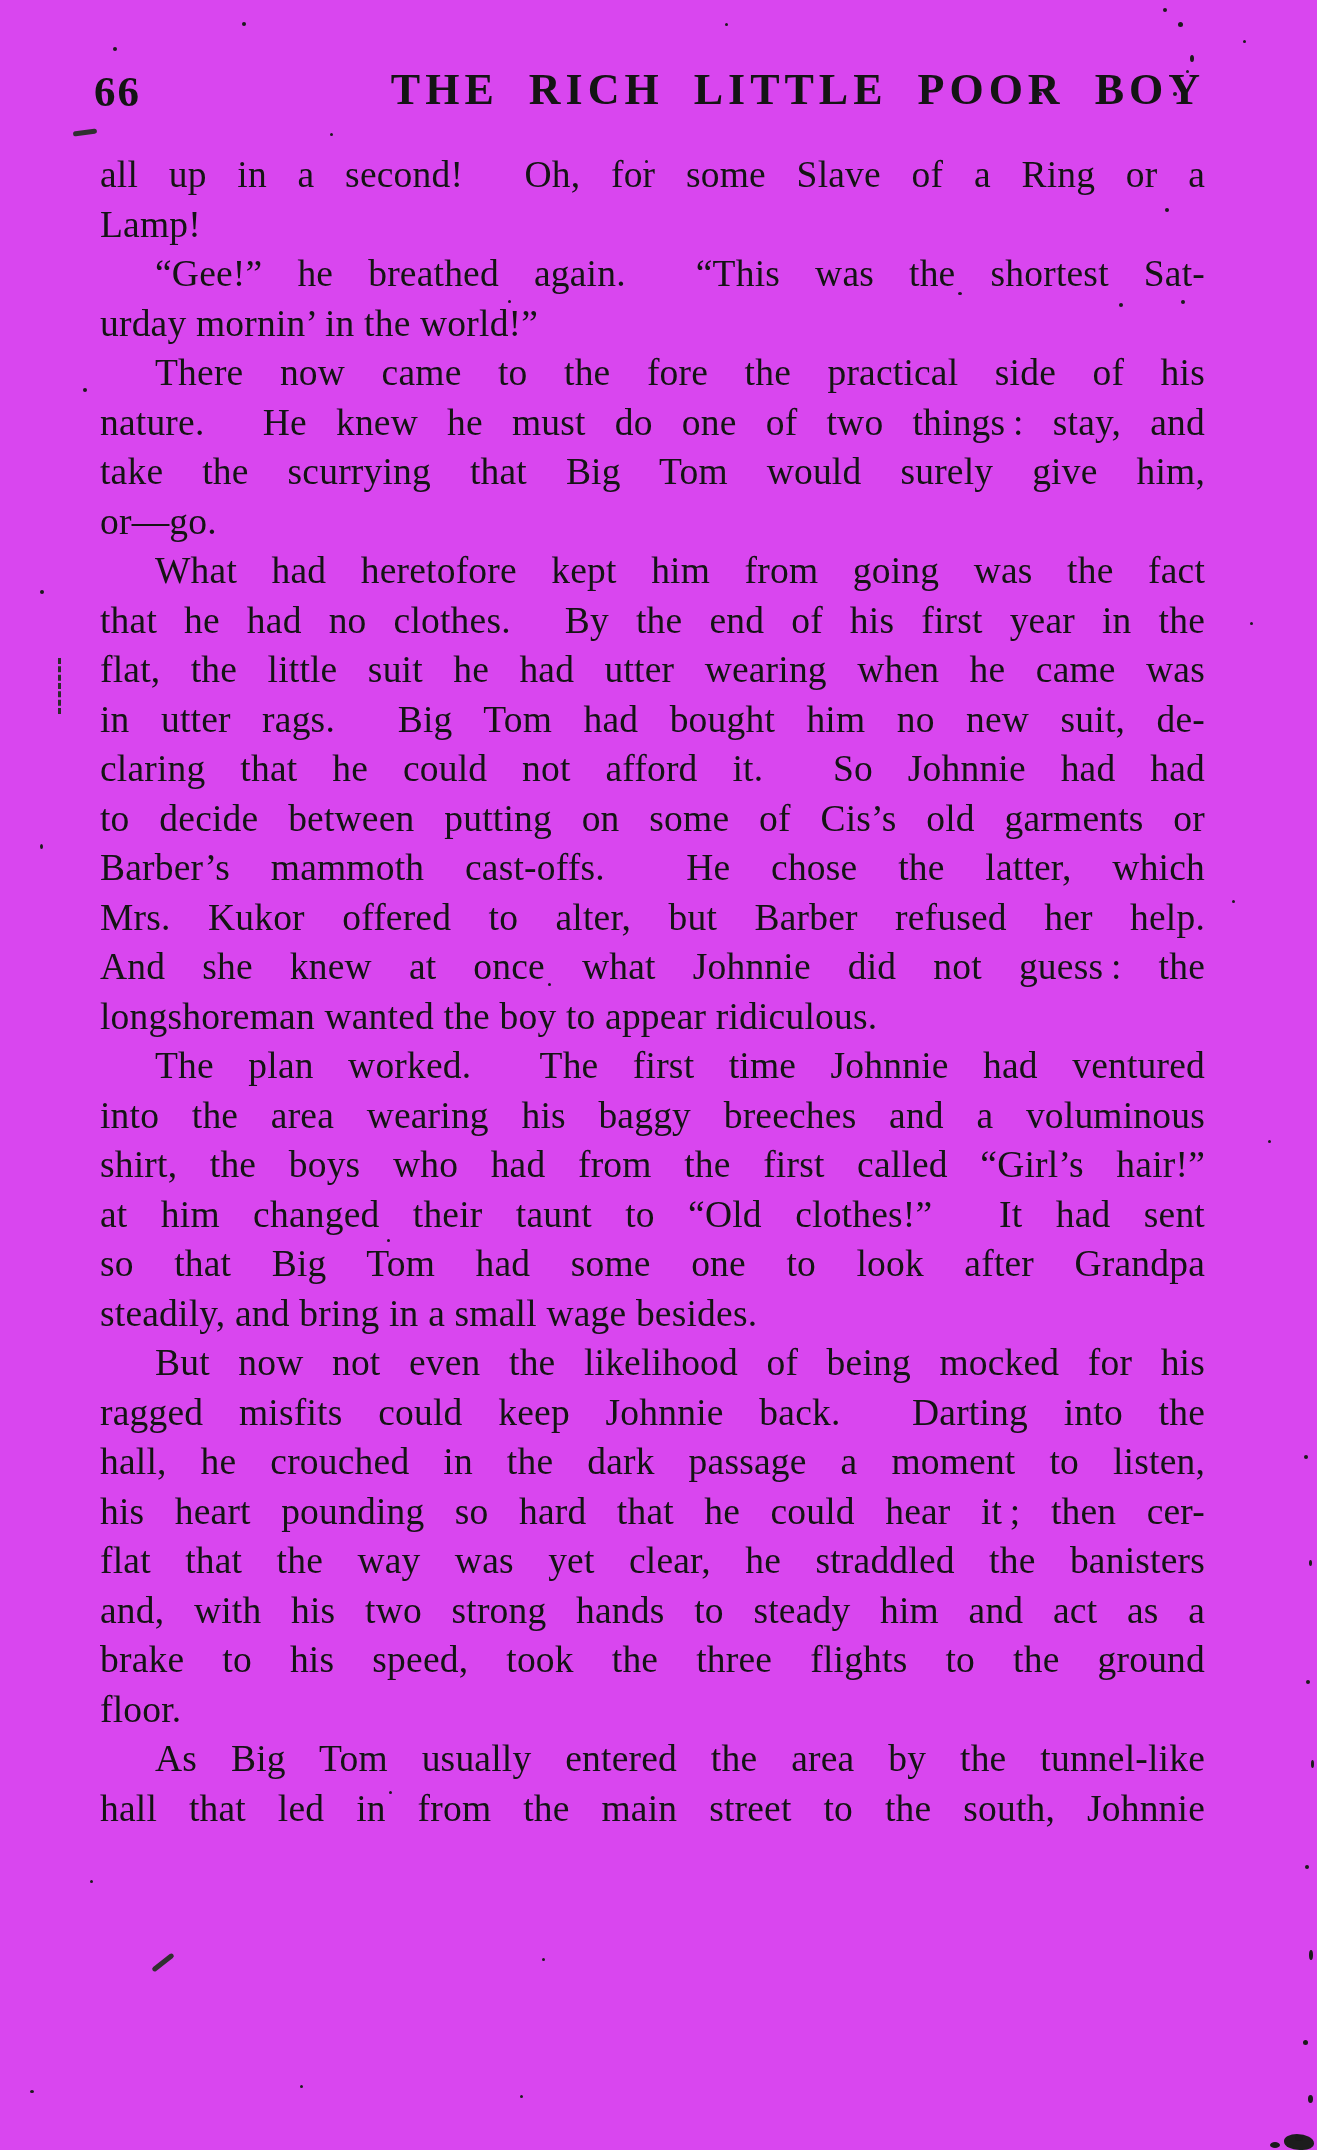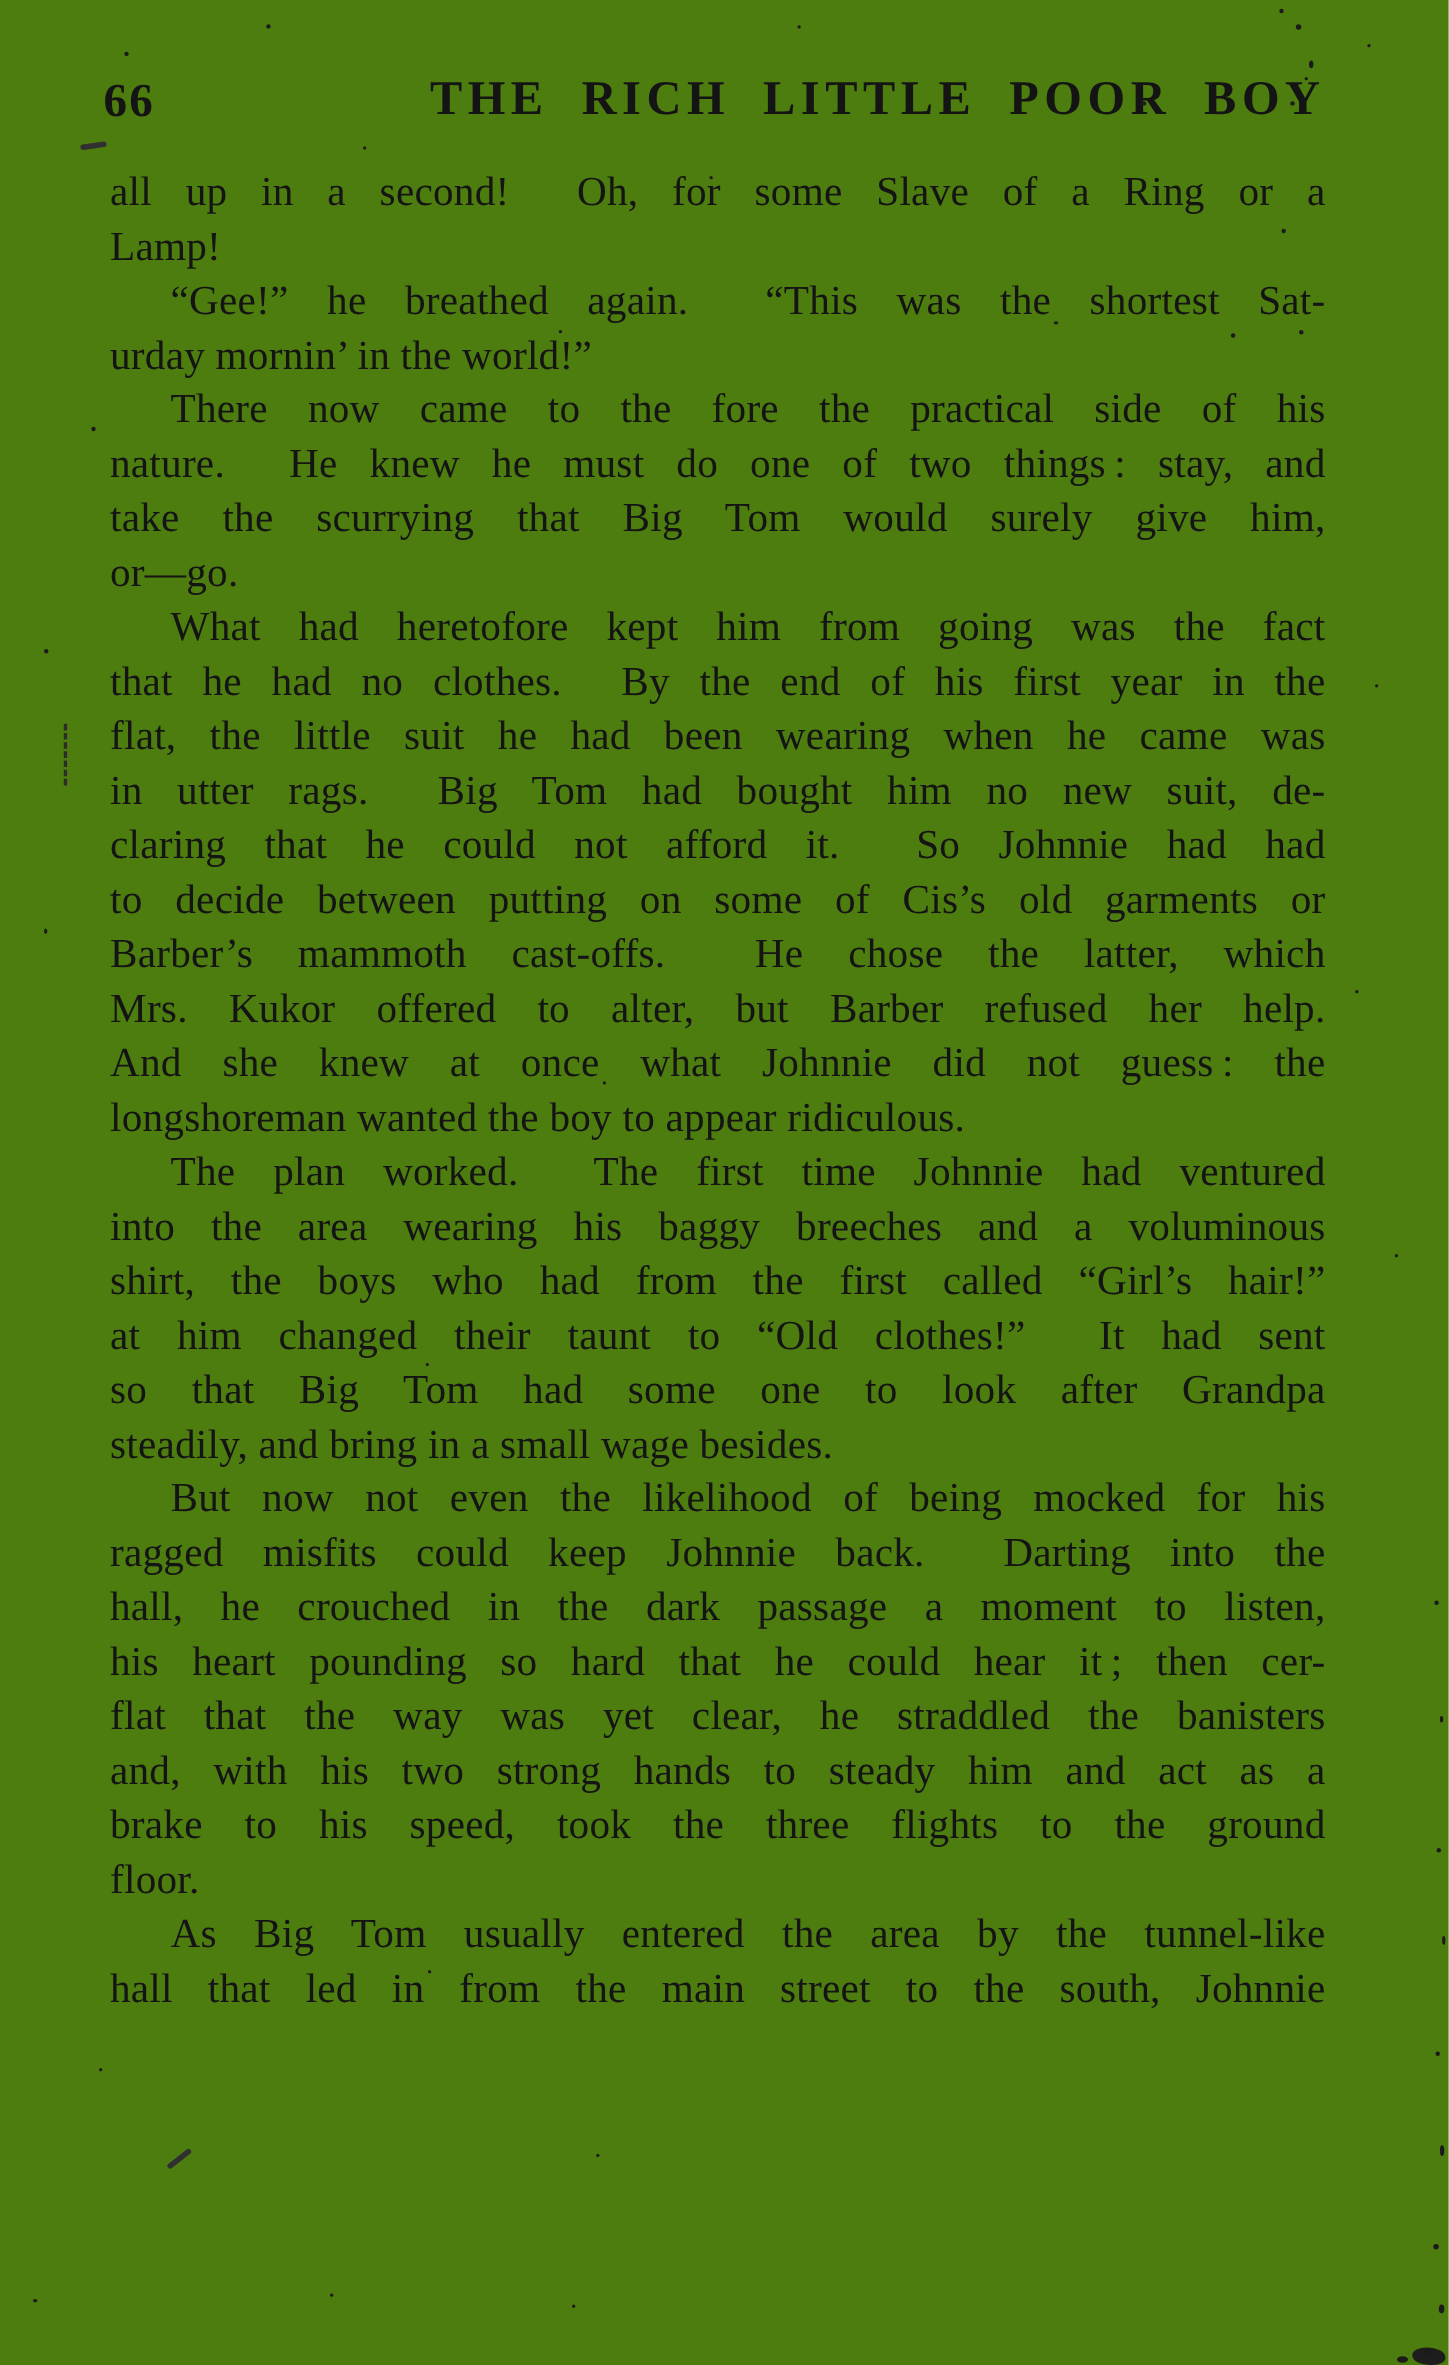--- a/index.html
+++ b/index.html
@@ -1,20 +1,20 @@
 <!DOCTYPE html>
 <html><head>
 <meta charset="utf-8">
 <style>
   html, body { margin: 0; padding: 0; background: #e8e8e8; }
   .page {
     position: relative;
     width: 1317px;
     height: 2150px;
-    background: #4d7c0f;
+    background: #d946ef;
     overflow: hidden;
     font-family: "Liberation Serif", serif;
     color: #141414;
   }
   .runhead {
     position: absolute;
     top: 64px;
     left: 100px;
     width: 1105px;
     height: 60px;
@@ -88,21 +88,21 @@
       <div class="line just">all up in a second!  Oh, for some Slave of a Ring or a</div>
       <div class="line flush">Lamp!</div>
       <div class="line just indent">“Gee!” he breathed again.  “This was the shortest Sat-</div>
       <div class="line flush">urday mornin’ in the world!”</div>
       <div class="line just indent">There now came to the fore the practical side of his</div>
       <div class="line just">nature.  He knew he must do one of two things : stay, and</div>
       <div class="line just">take the scurrying that Big Tom would surely give him,</div>
       <div class="line flush">or—go.</div>
       <div class="line just indent">What had heretofore kept him from going was the fact</div>
       <div class="line just">that he had no clothes.  By the end of his first year in the</div>
-      <div class="line just">flat, the little suit he had been wearing when he came was</div>
+      <div class="line just">flat, the little suit he had utter wearing when he came was</div>
       <div class="line just">in utter rags.  Big Tom had bought him no new suit, de-</div>
       <div class="line just">claring that he could not afford it.  So Johnnie had had</div>
       <div class="line just">to decide between putting on some of Cis’s old garments or</div>
       <div class="line just">Barber’s mammoth cast-offs.  He chose the latter, which</div>
       <div class="line just">Mrs. Kukor offered to alter, but Barber refused her help.</div>
       <div class="line just">And she knew at once what Johnnie did not guess : the</div>
       <div class="line flush">longshoreman wanted the boy to appear ridiculous.</div>
       <div class="line just indent">The plan worked.  The first time Johnnie had ventured</div>
       <div class="line just">into the area wearing his baggy breeches and a voluminous</div>
       <div class="line just">shirt, the boys who had from the first called “Girl’s hair!”</div>

